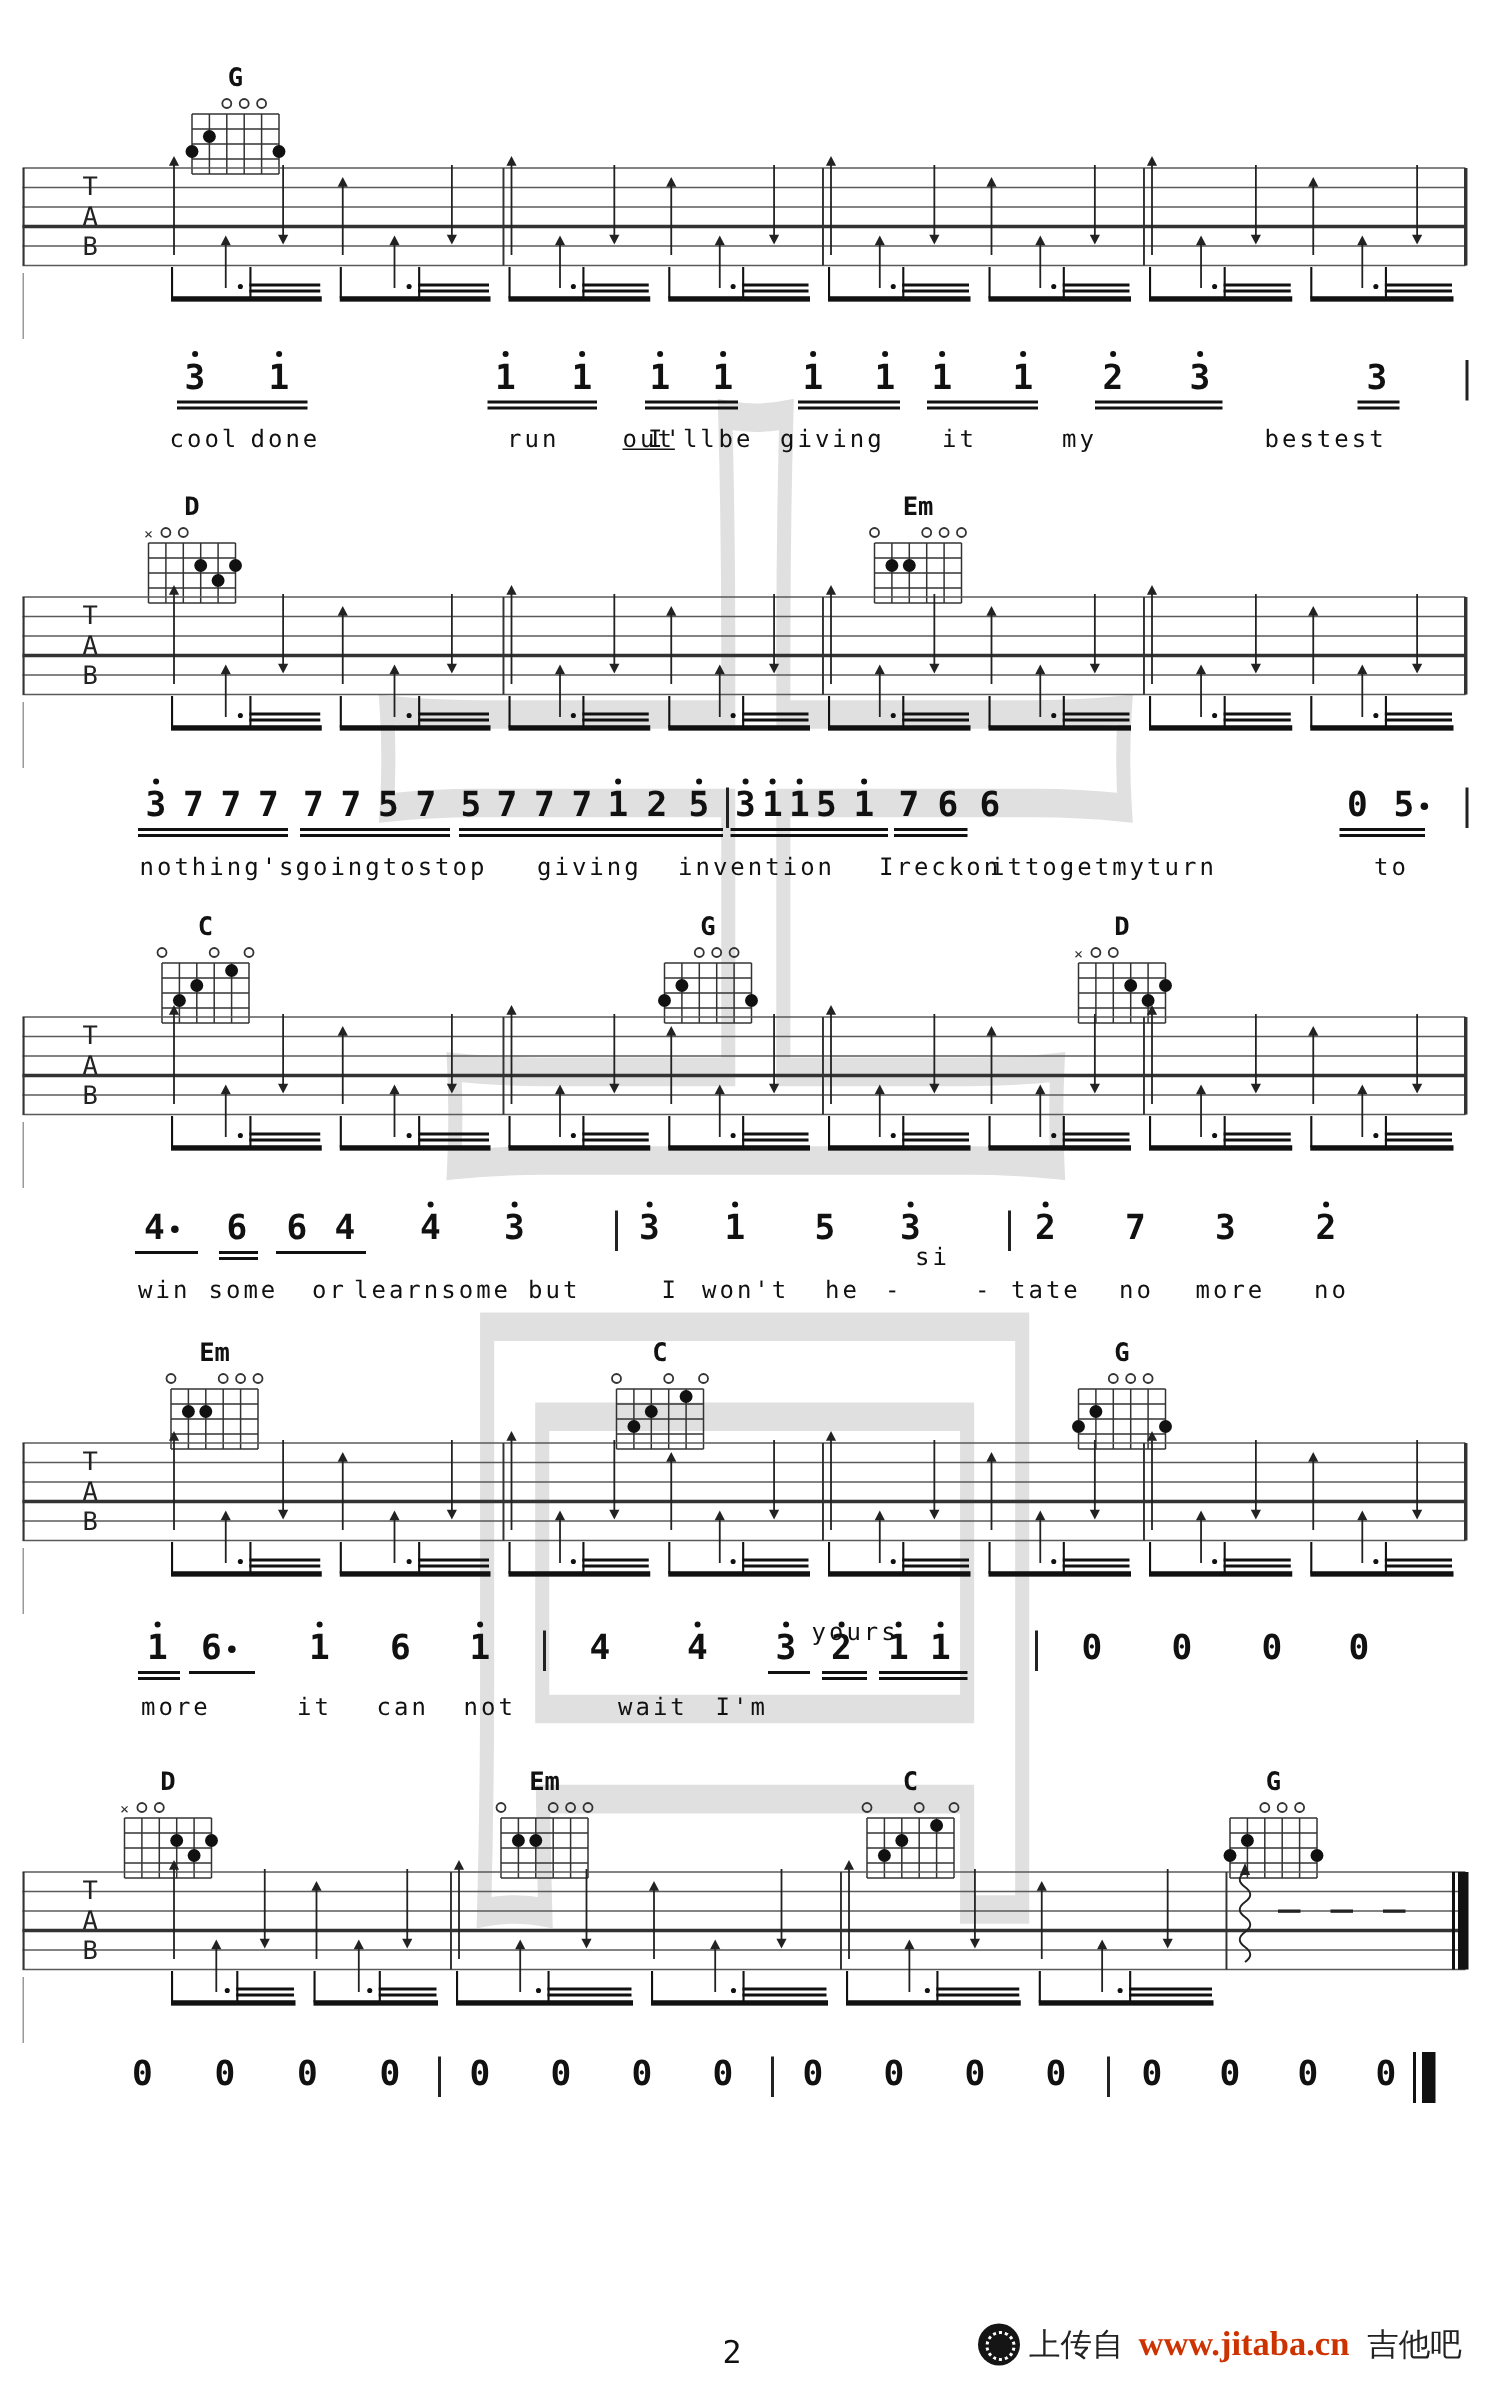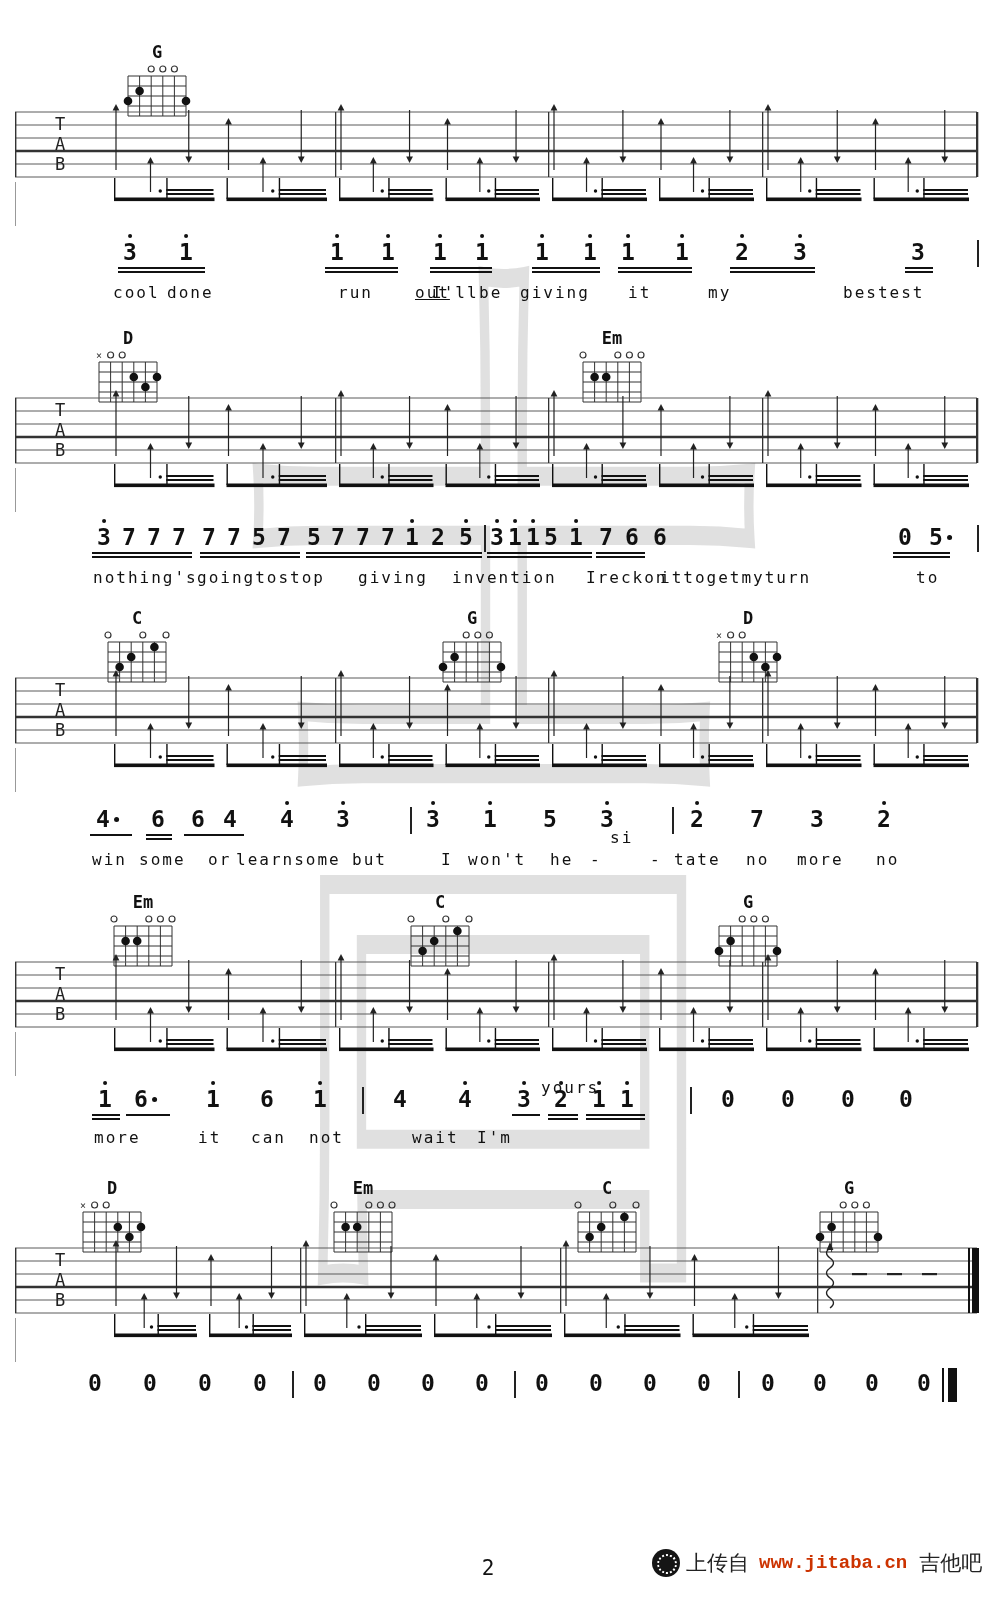--- a/index.html
+++ b/index.html
@@ -20,26 +20,26 @@
   .ug{position:absolute;}
   .ug i{display:block;height:1.8px;background:#111;margin-bottom:2.2px;}
   .mbar{position:absolute;width:1.6px;height:27px;background:#222;}
   .endbar-thin{position:absolute;width:2px;background:#111;}
   .endbar-thick{position:absolute;width:9px;background:#111;}
   .lyr{position:absolute;font-size:16px;letter-spacing:2px;white-space:pre;color:#111;}
   .sub-tick{position:absolute;width:1px;height:44px;background:#999;}
   .footer-page-num{position:absolute;left:470px;top:1556px;width:36px;text-align:center;
         font-size:21px;color:#111;}
   .footer-credit{position:absolute;left:652px;top:1546px;height:34px;display:flex;
-        align-items:center;font-family:Liberation Mono, monospace;text-align:right;}
+        align-items:center;font-family:Liberation Serif, serif;text-align:right;}
   .site-logo{width:28px;height:28px;border-radius:50%;background:#151515;position:relative;margin-right:6px;flex:none;}
   .site-logo::after{content:"";position:absolute;left:5px;top:5px;width:16px;height:16px;
         border-radius:50%;border:2px dotted #fff;transform:rotate(20deg);}
   .upload-text{font-size:21px;color:#222;margin-right:10px;}
-  .site-url{font-size:19px;font-weight:bold;margin-right:12px;}
+  .site-url{font-size:23px;font-weight:bold;margin-right:12px;}
   .site-name{font-size:21px;color:#222;}
   svg{position:absolute;overflow:visible;}
 </style>
 </head>
 <body>
 
 <div class="page">
   <div class="watermark">吉</div>
   <div id="content">
       <div class="chord-label" style="left: 157px; top: 42px;">G</div>

